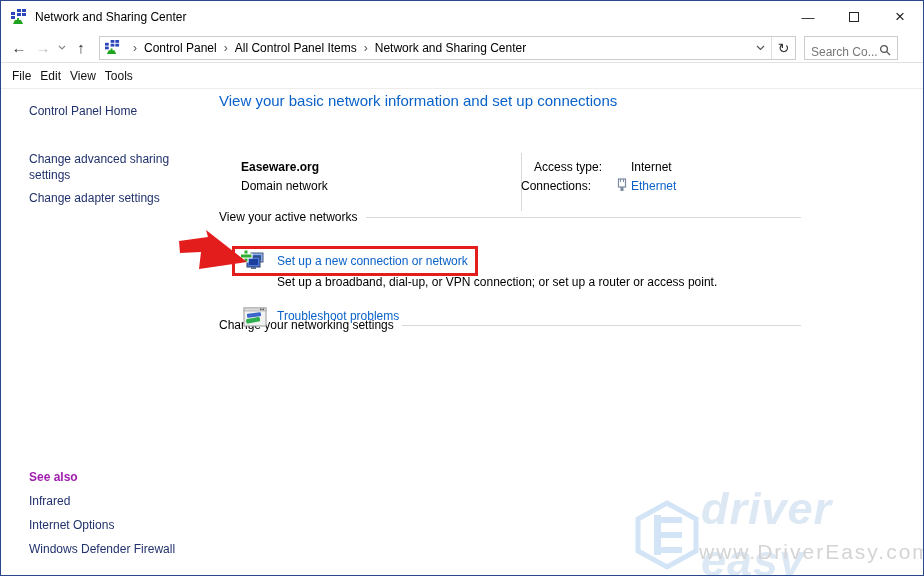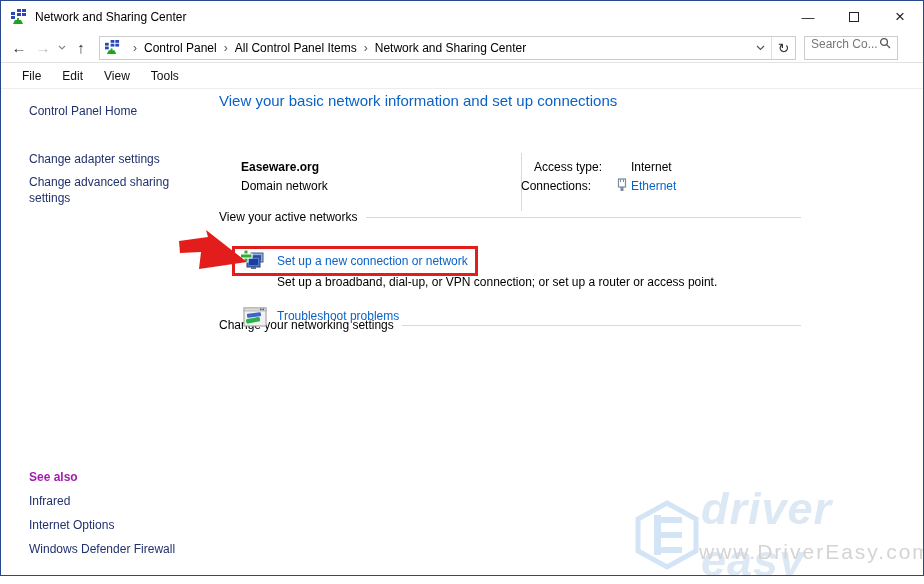--- a/index.html
+++ b/index.html
@@ -28,25 +28,25 @@
   .addressbar { margin-left:6px; width:697px; height:24px; border:1px solid #ccc; background:#fff;
                 display:flex; align-items:center; }
   .addressbar .crumb-icon { margin:0 6px 0 5px; display:flex; }
   .crumb-sep { color:#555; margin:0 7px; font-size:12px; }
   .crumb { color:#000; white-space:nowrap; }
   .addr-right { margin-left:auto; display:flex; align-items:center; height:100%; }
   .addr-dd { width:22px; display:flex; justify-content:center; align-items:center; height:100%; }
   .addr-refresh { width:24px; height:100%; display:flex; justify-content:center; align-items:center;
                   border-left:1px solid #e0e0e0; color:#333; font-size:14px; }
   .searchbox { margin-left:8px; width:94px; height:24px; border:1px solid #ccc; background:#fff;
-               display:flex; align-items:flex-start; padding:0 6px; }
+               display:flex; align-items:flex-end; padding:0 6px; }
   .searchbox .ph { color:#777; flex:1; overflow:hidden; white-space:nowrap; }
 
   
-  .menubar { height:26px; display:flex; align-items:center; gap:21px; padding-left:21px;
+  .menubar { height:26px; display:flex; align-items:center; gap:9px; padding-left:11px;
              border-bottom:1px solid #ededed; background:#fff; }
   .menu-item { color:#111; }
 
   
   .bodyrow { position:relative; height:494px; display:flex; }
   .sidebar { position:relative; width:218px; padding:15px 0 0 28px; }
   .sb-home { color:#21316c; margin-bottom:33px; }
   .sb-link { color:#21316c; width:160px; line-height:16px; margin-bottom:7px; }
   .sb-bottom { position:absolute; left:28px; bottom:17px; }
   .sb-seealso { color:#a21caf; margin-bottom:10px;font-weight:bold; }
@@ -172,22 +172,22 @@
   <div class="menubar">
     <span class="menu-item">File</span>
     <span class="menu-item">Edit</span>
     <span class="menu-item">View</span>
     <span class="menu-item">Tools</span>
   </div>
 
   <div class="bodyrow">
     <div class="sidebar">
       <div class="sb-home">Control Panel Home</div>
+      <div class="sb-link">Change advanced sharing settings</div>
       <div class="sb-link">Change adapter settings</div>
-      <div class="sb-link">Change advanced sharing settings</div>
       <div class="sb-bottom">
         <div class="sb-seealso">See also</div>
         <div class="sb-blink">Infrared</div>
         <div class="sb-blink">Internet Options</div>
         <div class="sb-blink">Windows Defender Firewall</div>
       </div>
     </div>
 
     <div class="content">
       <div class="heading">View your basic network information and set up connections</div>

